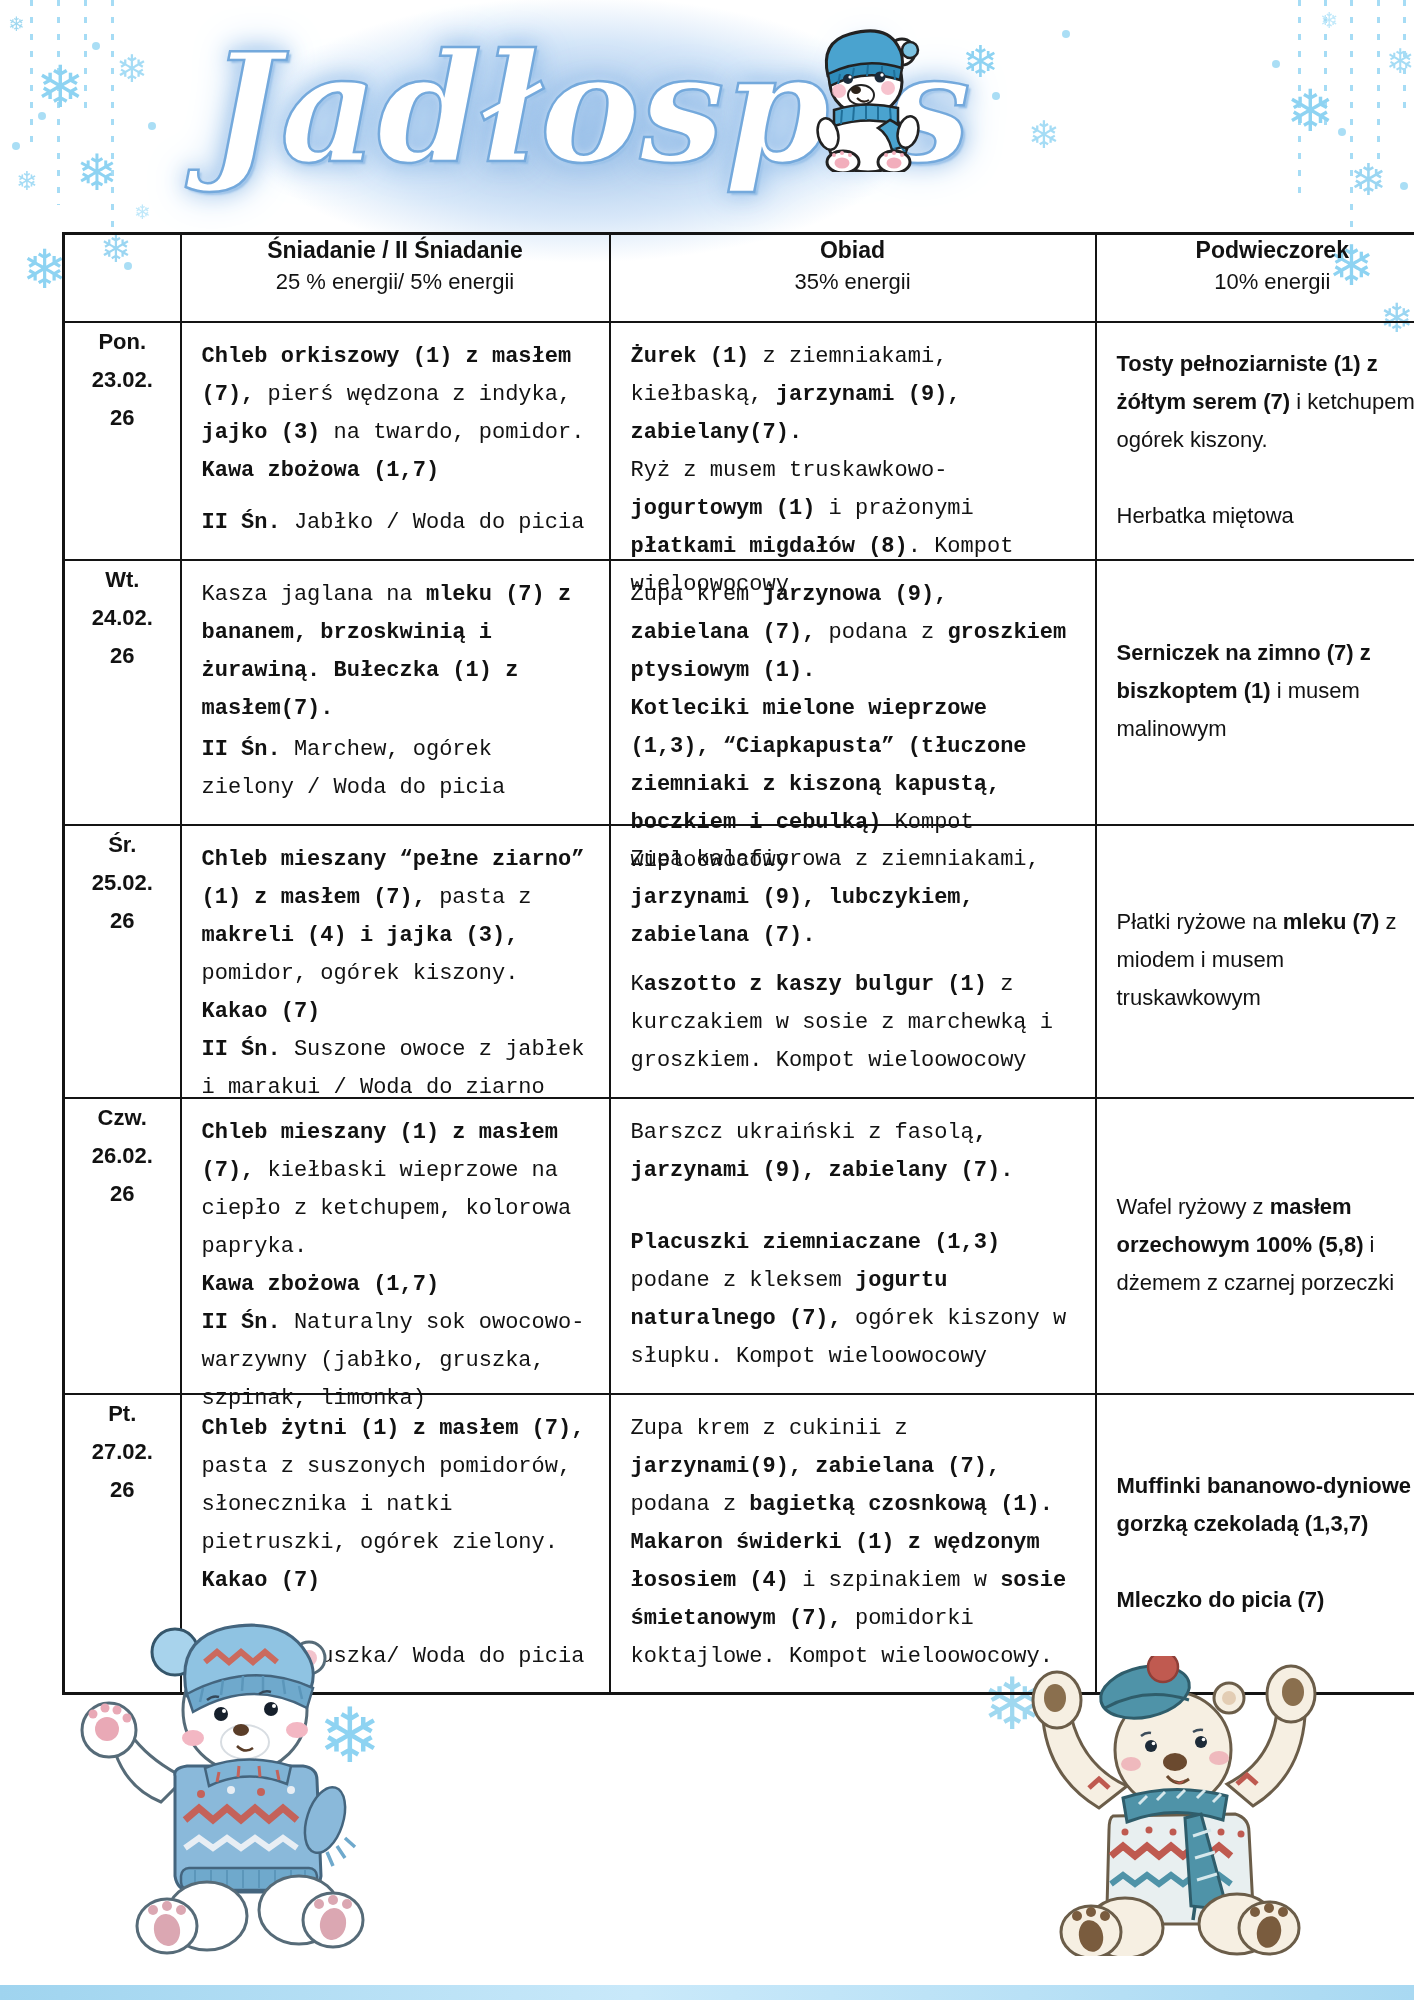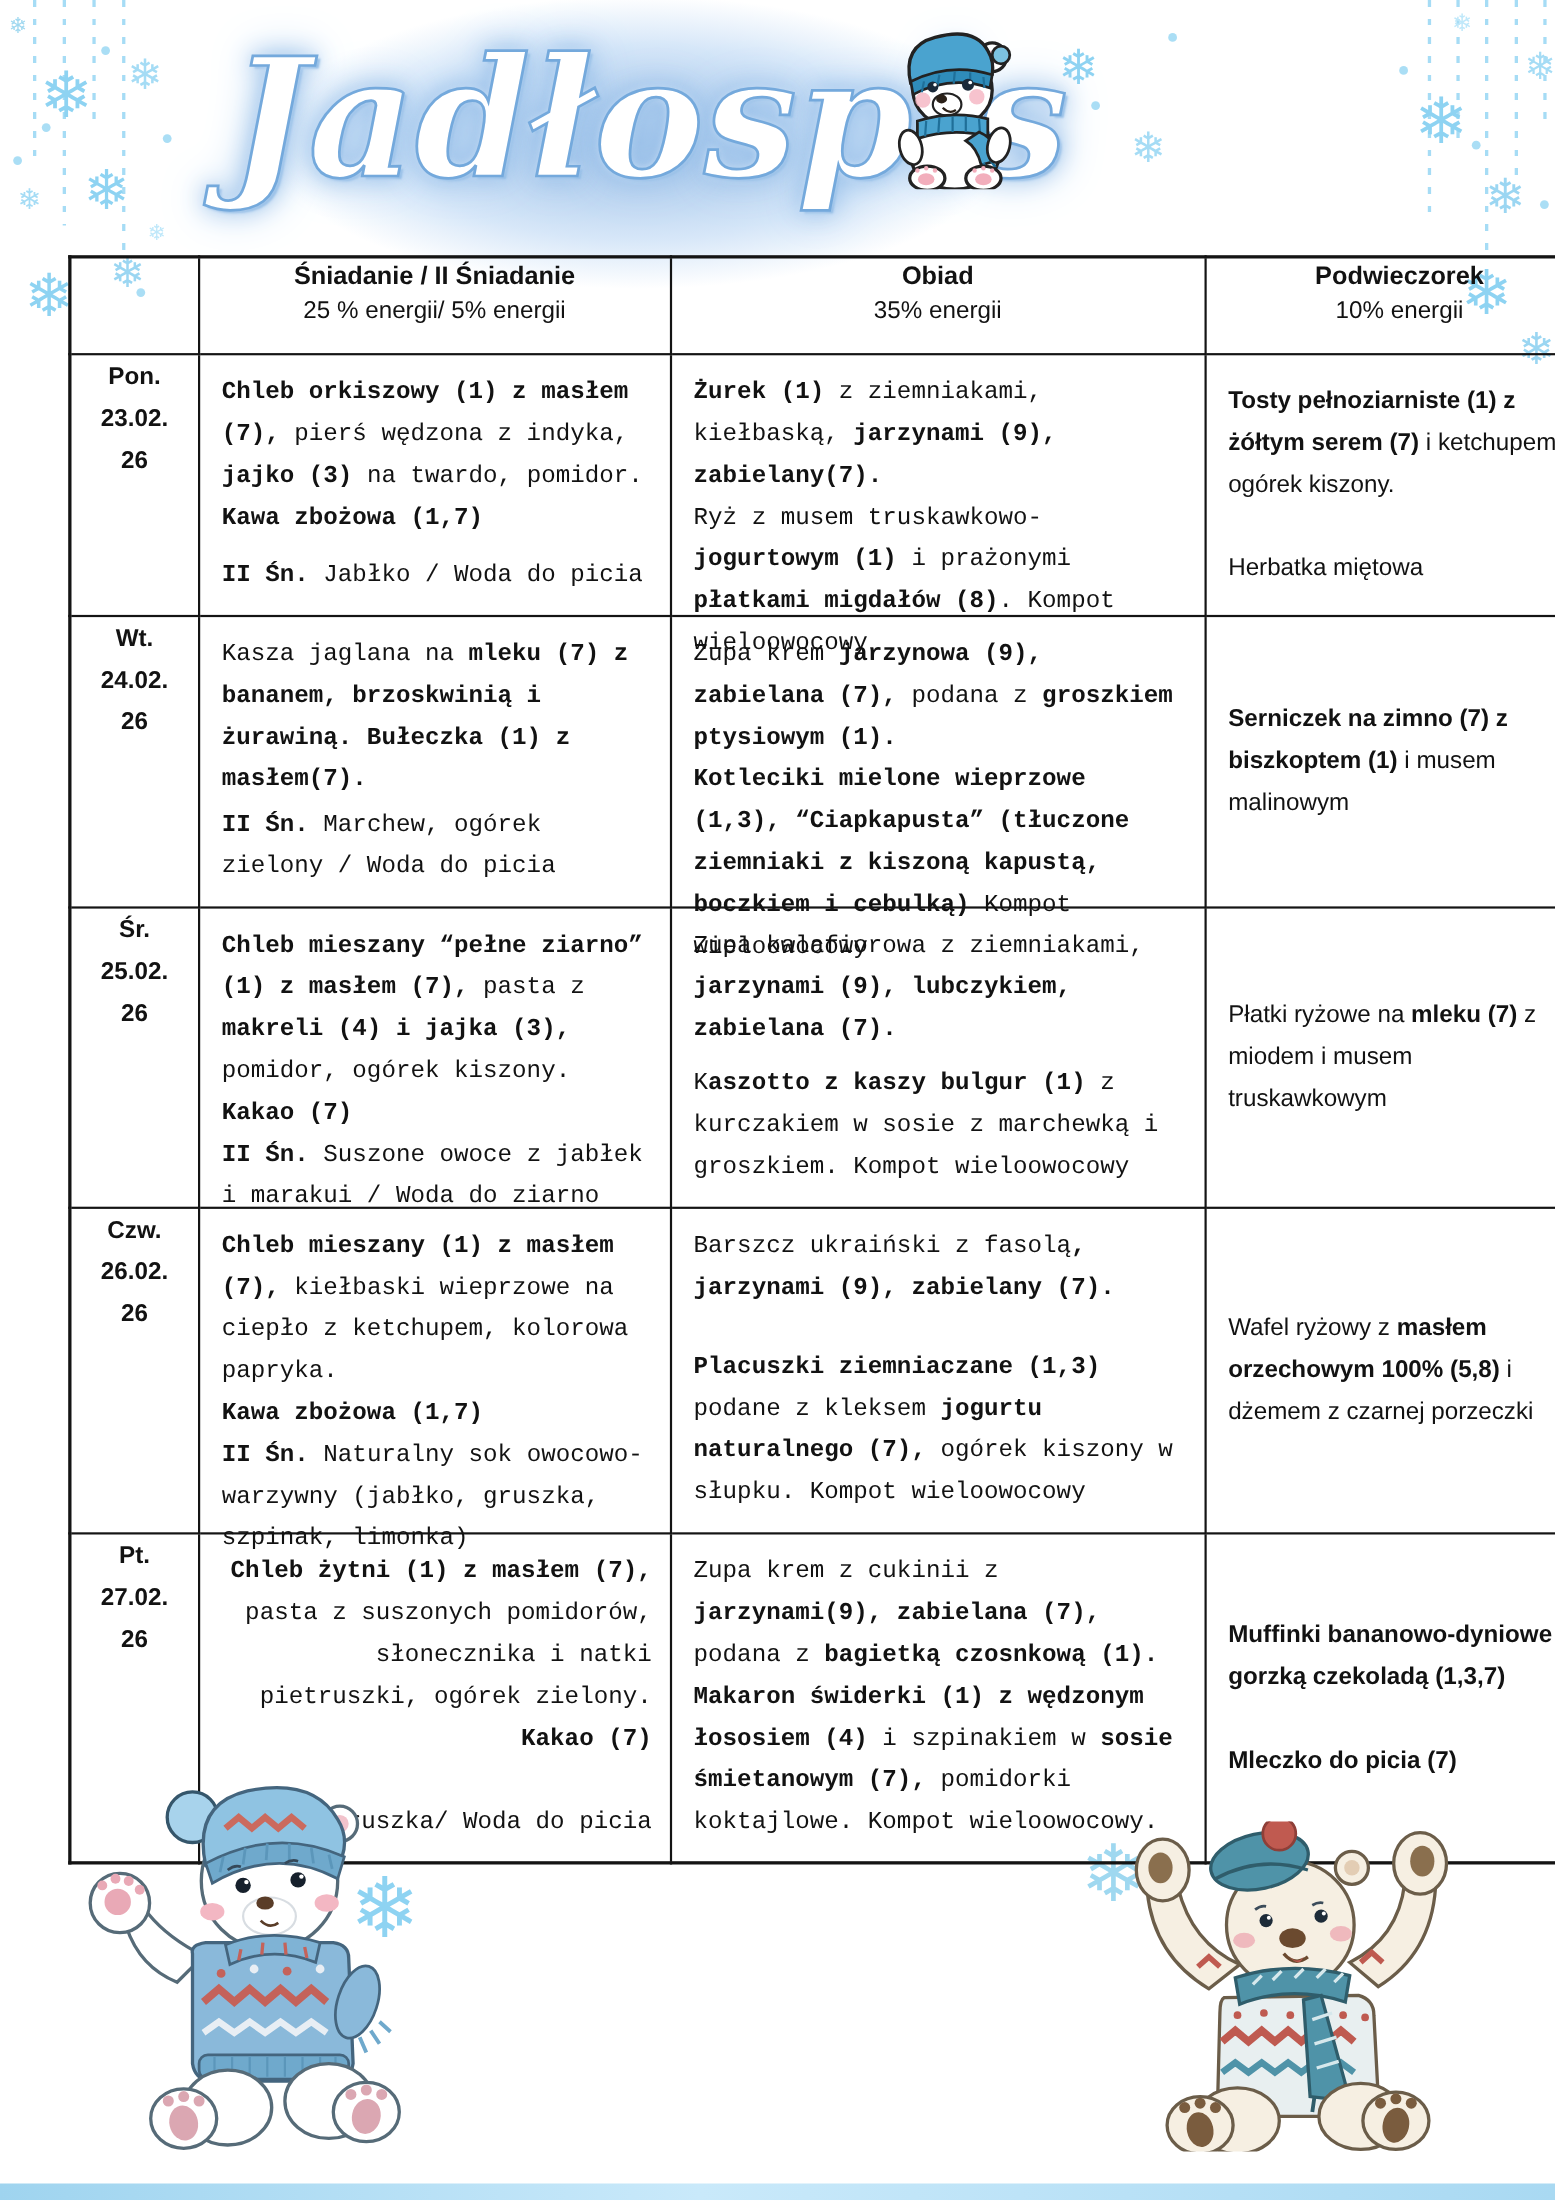--- a/index.html
+++ b/index.html
@@ -238,21 +238,21 @@
             </div>
           </td>
         </tr>
         <tr style="height: 300px;">
           <td class="daycell">
             <div>Pt.</div>
             <div>27.02.</div>
             <div>26</div>
           </td>
           <td>
-            <div class="cf between" style="height: 266px; text-align: right;">
+            <div class="cf between" style="height: 266px;">
               <div class="para"><span class="b">Chleb żytni (1) z masłem (7),</span><span> pasta z suszonych pomidorów, słonecznika i natki pietruszki, ogórek zielony.</span><br><span class="b">Kakao (7)</span></div>
               <div class="para"><span class="b">II Śn.</span><span> Gruszka/ Woda do picia</span></div>
             </div>
           </td>
           <td>
             <div class="cf between" style="height: 266px;">
               <div class="para"><span>Zupa krem z cukinii z </span><span class="b">jarzynami(9), zabielana (7),</span><span> podana z </span><span class="b">bagietką czosnkową (1).</span></div>
               <div class="para"><span class="b">Makaron świderki (1) z wędzonym łososiem (4)</span><span> i szpinakiem w </span><span class="b">sosie śmietanowym (7),</span><span> pomidorki koktajlowe. Kompot wieloowocowy.</span></div>
             </div>
           </td>

